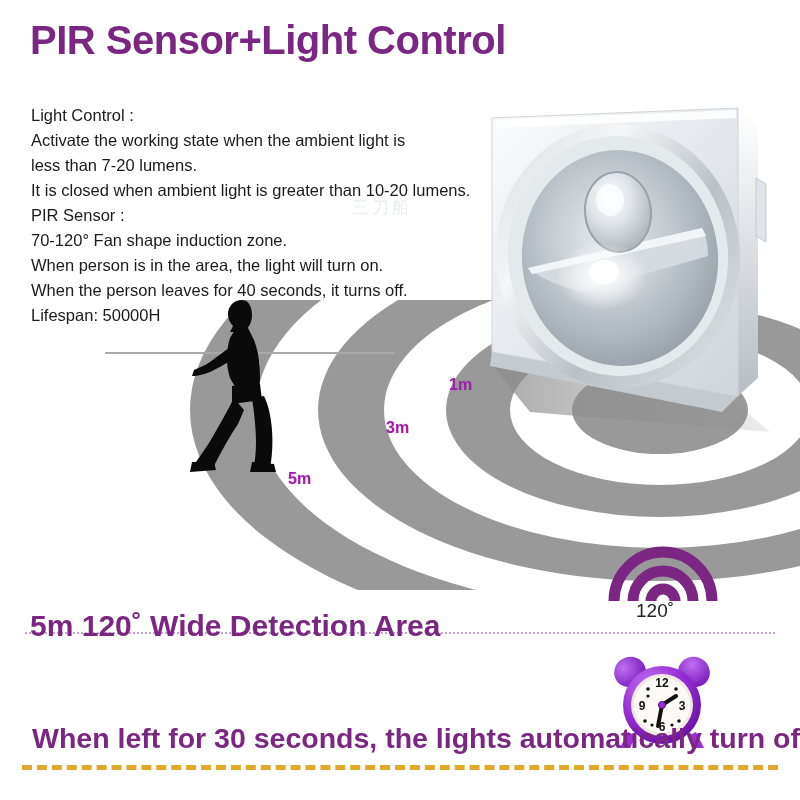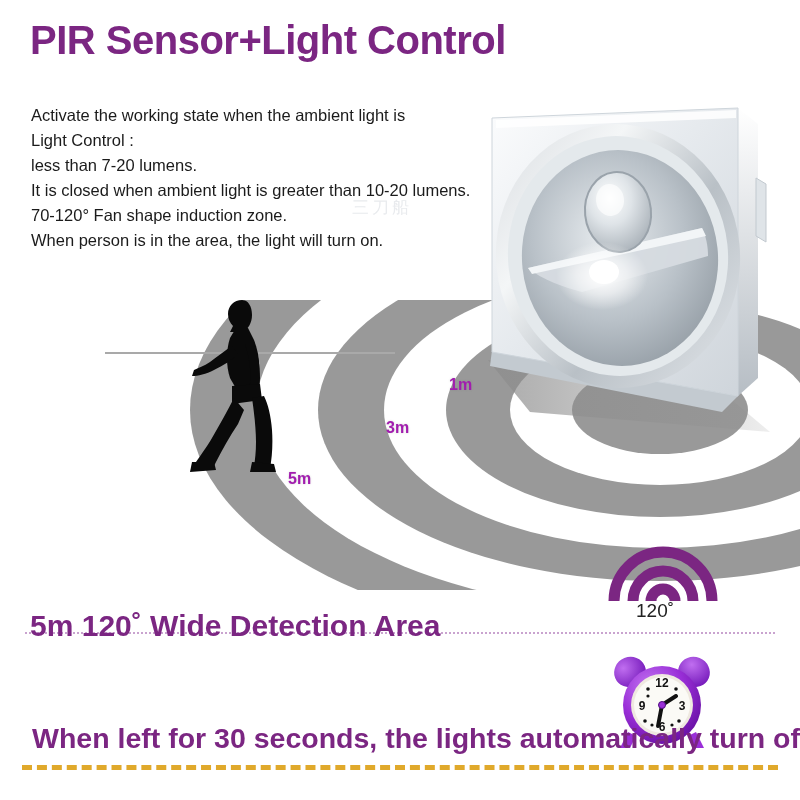--- a/index.html
+++ b/index.html
@@ -189,26 +189,29 @@
 </head>
 <body>
 
 <div id="page">
 
   <div id="main-title">PIR Sensor+Light Control</div>
 
   <div id="watermark">三刀船</div>
 
   <div id="spec-block">
+    <div class="spec-line">Light Control :</div>
     <div class="spec-line">Activate the working state when the ambient light is</div>
-    <div class="spec-line">Light Control :</div>
     <div class="spec-line">less than 7-20 lumens.</div>
     <div class="spec-line">It is closed when ambient light is greater than 10-20 lumens.</div>
+    <div class="spec-line">PIR Sensor :</div>
     <div class="spec-line">70-120° Fan shape induction zone.</div>
     <div class="spec-line">When person is in the area, the light will turn on.</div>
+    <div class="spec-line">When the person leaves for 40 seconds, it turns off.</div>
+    <div class="spec-line">Lifespan: 50000H</div>
   </div>
 
   <div id="radar-scene">
     <svg width="800" height="290" viewBox="0 0 800 290">
       <defs>
         <clipPath id="sceneClip">
           <rect x="0" y="0" width="800" height="290"></rect>
         </clipPath>
       </defs>
       <g clip-path="url(#sceneClip)">

